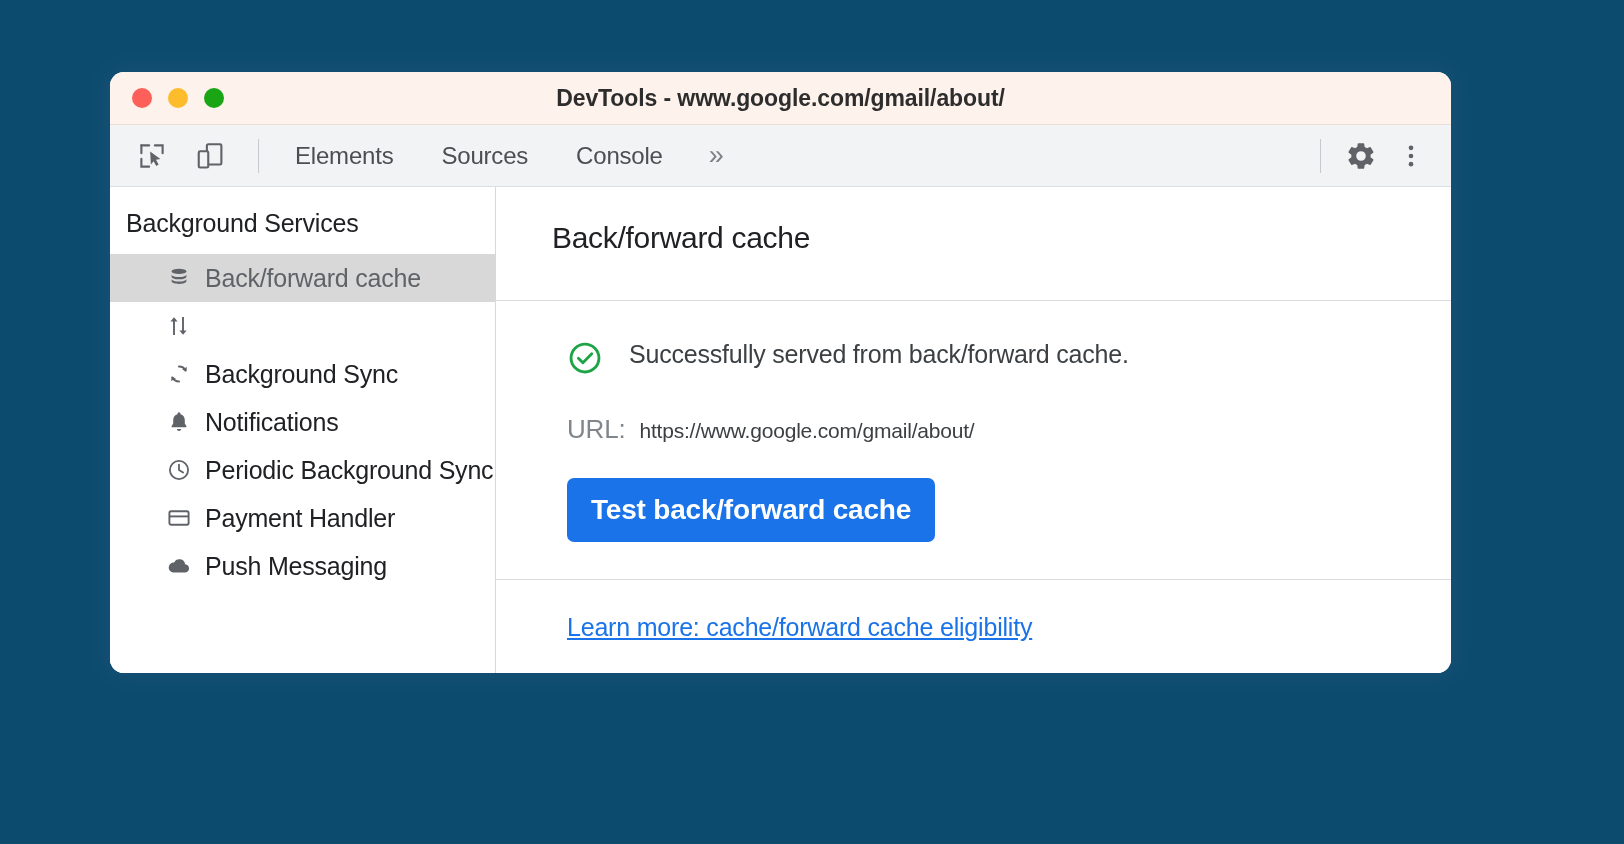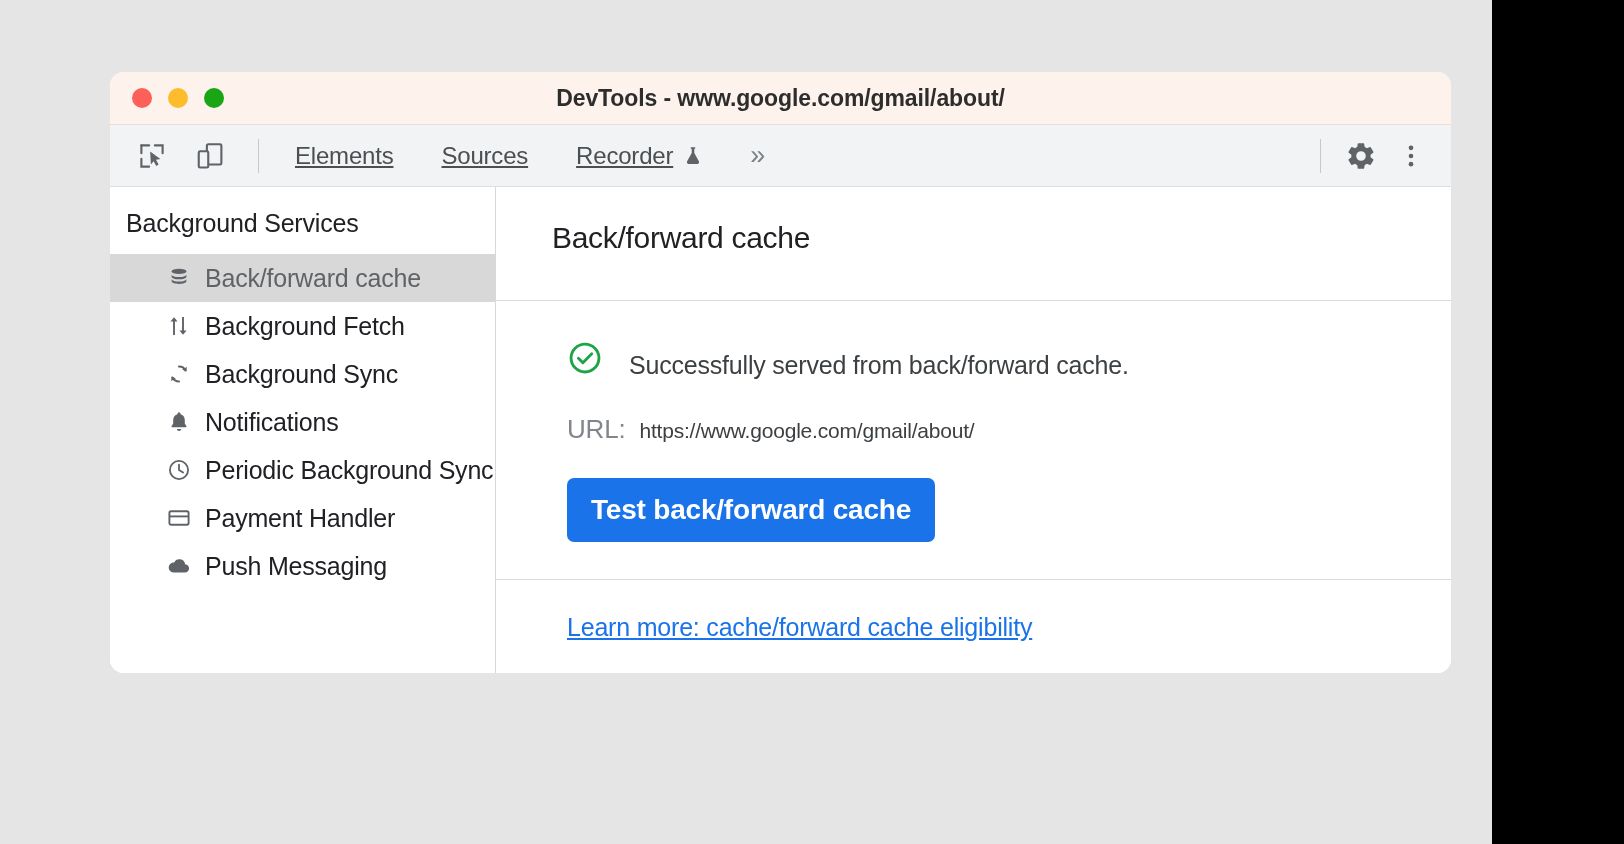--- a/index.html
+++ b/index.html
@@ -8,23 +8,23 @@
     width: 1624px;
     height: 844px;
     background: #000000;
     overflow: hidden;
     font-family: "Liberation Sans", sans-serif;
     -webkit-font-smoothing: antialiased;
   }
 
   #stage {
     position: relative;
-    width: 1492px;
+    width: 1624px;
     height: 844px;
-    background: #e5e5e5;
+    background: #0c4a6e;
   }
 
   
   #devtools-window {
     position: absolute;
     left: 110px;
     top: 72px;
     width: 1341px;
     height: 601px;
     border-radius: 14px;
@@ -102,21 +102,20 @@
     display: flex;
     align-items: center;
     gap: 9px;
     padding: 0 24px;
     font-size: 24px;
     color: #4b4f52;
     cursor: pointer;
     position: relative;
     letter-spacing: -0.2px;
     white-space: nowrap;
-    text-decoration: underline;
   }
   .tab.active { color: #202124; }
   .tab.active::after {
     content: "";
     position: absolute;
     left: 0; right: 0; bottom: 0;
     height: 4px;
     background: #1a73e8;
   }
   .tab-overflow {
@@ -192,21 +191,21 @@
     padding: 34px 0 0 56px;
     letter-spacing: -0.3px;
   }
   .main-sep {
     height: 1px;
     background: #dadce0;
     margin-top: 45px;
   }
   .status-row {
     display: flex;
-    align-items: flex-end;
+    align-items: flex-start;
     gap: 26px;
     padding: 39px 0 0 71px;
   }
   .status-text {
     font-size: 25px;
     color: #3c4043;
     letter-spacing: -0.2px;
   }
   .url-row {
     display: flex;
@@ -290,24 +289,21 @@
       </div>
 
       <div class="tabs">
         <div class="tab">
           <span>Elements</span>
         </div>
         <div class="tab">
           <span>Sources</span>
         </div>
         <div class="tab">
-          <span>Recorder</span>
-          <svg width="22" height="22" viewBox="0 0 24 24">
-            <path d="M9.6 2.4h4.8v1.6h-1v4.6l5 9.1c.7 1.3-.2 2.9-1.7 2.9H7.3c-1.5 0-2.4-1.6-1.7-2.9l5-9.1V4h-1z" fill="#5f6368"></path>
-          </svg>
+          <span>Console</span>
         </div>
         <div class="tab-overflow">
           <span>»</span>
         </div>
       </div>
 
       <div class="right-icons">
         <div class="vsep"></div>
         <div class="tool-btn">
           <svg width="32" height="32" viewBox="0 0 24 24">
@@ -342,21 +338,20 @@
 
         <div class="side-item">
           <span class="side-icon">
             <svg width="24" height="24" viewBox="0 0 24 24">
               <path d="M7 21V5" stroke="#5f6368" stroke-width="1.9" fill="none"></path>
               <path d="M7 3.2l3.6 4.2H3.4z" fill="#5f6368"></path>
               <path d="M16 3v16" stroke="#5f6368" stroke-width="1.9" fill="none"></path>
               <path d="M16 20.8l3.6-4.2h-7.2z" fill="#5f6368"></path>
             </svg>
           </span>
-          <span>Background Fetch</span>
         </div>
 
         <div class="side-item">
           <span class="side-icon">
             <svg width="24" height="24" viewBox="0 0 24 24">
               <path d="M12 4.5a7.5 7.5 0 016.6 3.9" stroke="#5f6368" stroke-width="2.1" fill="none" stroke-linecap="round"></path>
               <path d="M19.9 5l-.6 4.6-4.2-2z" fill="#5f6368"></path>
               <path d="M12 19.5a7.5 7.5 0 01-6.6-3.9" stroke="#5f6368" stroke-width="2.1" fill="none" stroke-linecap="round"></path>
               <path d="M4.1 19l.6-4.6 4.2 2z" fill="#5f6368"></path>
             </svg>

